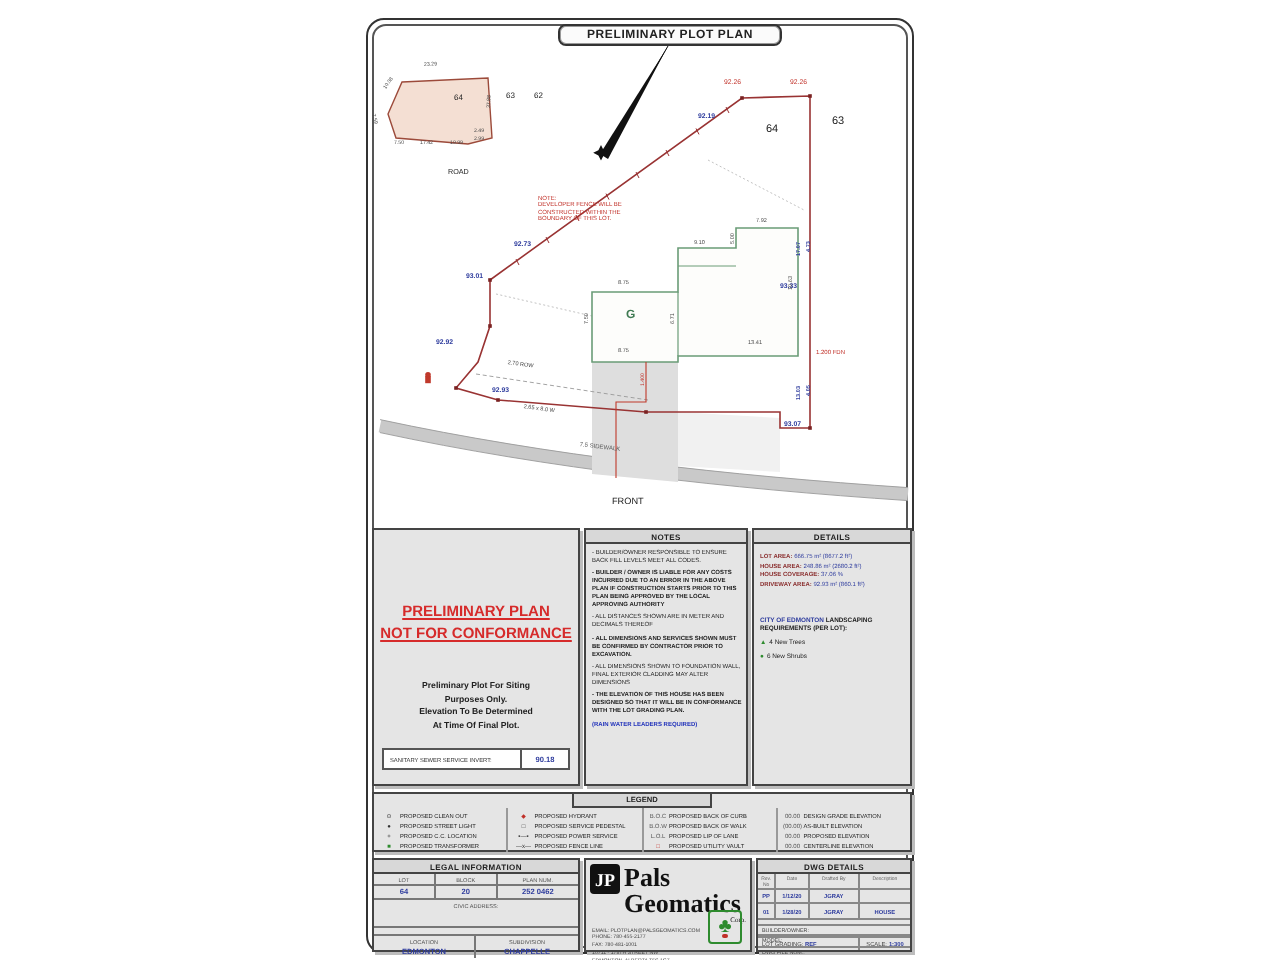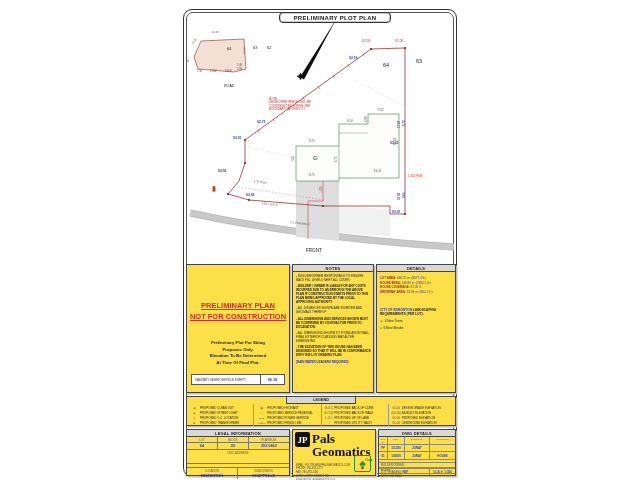--- a/index.html
+++ b/index.html
@@ -19,21 +19,21 @@
 
   
   #plan{position:absolute;left:0;top:0;width:274px;height:260px;}
   #plan svg{position:absolute;inset:0;}
   .ann{position:absolute;white-space:nowrap;line-height:1.15;transform-origin:left top;}
   .a-k{color:#222;} .a-d{color:#4a4a4a;} .a-b{color:#2f3d9e;font-weight:bold;}
   .a-r{color:#c03028;} .a-g{color:#3f7a52;font-weight:bold;} .a-w{color:#5a5a5a;}
   .a-pre{white-space:pre;}
 
   
-  .panel{position:absolute;border:0.8px solid #444;background:#fde047;box-shadow:1.5px 1.5px 0 #bdbdbd;}
+  .panel{position:absolute;border:0.8px solid #444;background:#e5e5e5;box-shadow:1.5px 1.5px 0 #bdbdbd;}
   .hdr{height:7px;background:#d8d8d8;border-bottom:0.6px solid #444;display:flex;
     align-items:center;justify-content:center;font-size:4px;font-weight:bold;color:#222;letter-spacing:0.2px;}
 
   
   #left-panel{left:2px;top:254px;width:104px;height:129px;}
   #warn{margin-top:36px;text-align:center;color:#d62b2b;font-weight:bold;font-size:7.5px;line-height:1.4;}
   #warn div{text-decoration:underline;}
   #siting{margin-top:18px;text-align:center;font-size:4.3px;font-weight:bold;color:#222;line-height:1.55;}
   #invert-box{position:absolute;left:4px;right:4px;bottom:7px;height:11px;border:0.6px solid #555;
     display:flex;align-items:stretch;background:#fff;}
@@ -231,21 +231,21 @@
         <span class="ann a-d" style="left: 78px; top: 192px; font-size: 2.8px; transform: rotate(8deg);">2.65 x 8.0 W</span>
         <span class="ann a-r" style="left: 137px; top: 183px; font-size: 2.6px; transform: rotate(-90deg);">1.400</span>
         <span class="ann a-w" style="left: 106px; top: 211px; font-size: 3px; transform: rotate(7deg);">7.5 SIDEWALK</span>
         <span class="ann a-k" style="left: 122px; top: 238px; font-size: 4.6px;">FRONT</span>
       </div>
   </div>
 
   <div id="left-panel" class="panel">
     <div id="warn">
       <div>PRELIMINARY PLAN</div>
-      <div>NOT FOR CONSTRUCTION</div>
+      <div>NOT FOR CONFORMANCE</div>
     </div>
     <div id="siting">
         <div>Preliminary Plot For Siting</div>
         <div>Purposes Only.</div>
         <div>Elevation To Be Determined</div>
         <div>At Time Of Final Plot.</div>
       </div>
     <div id="invert-box">
       <div class="lbl">SANITARY SEWER SERVICE INVERT:</div>
       <div class="val">90.18</div>

